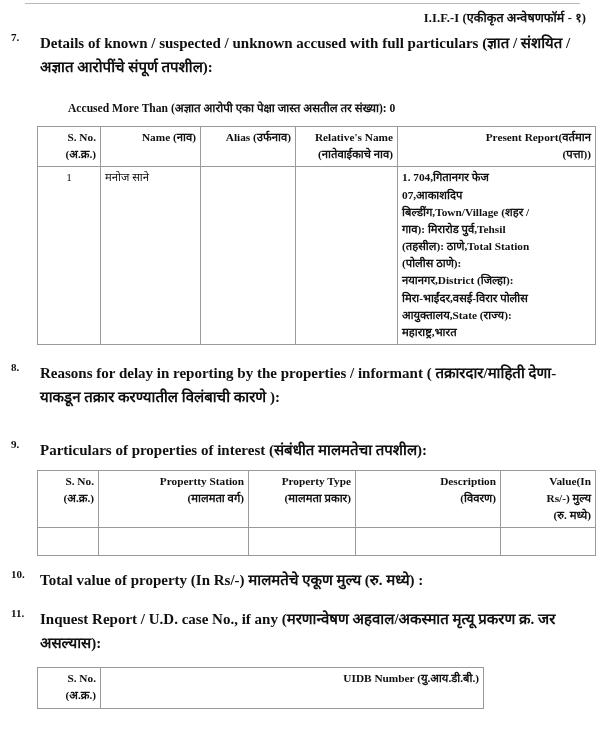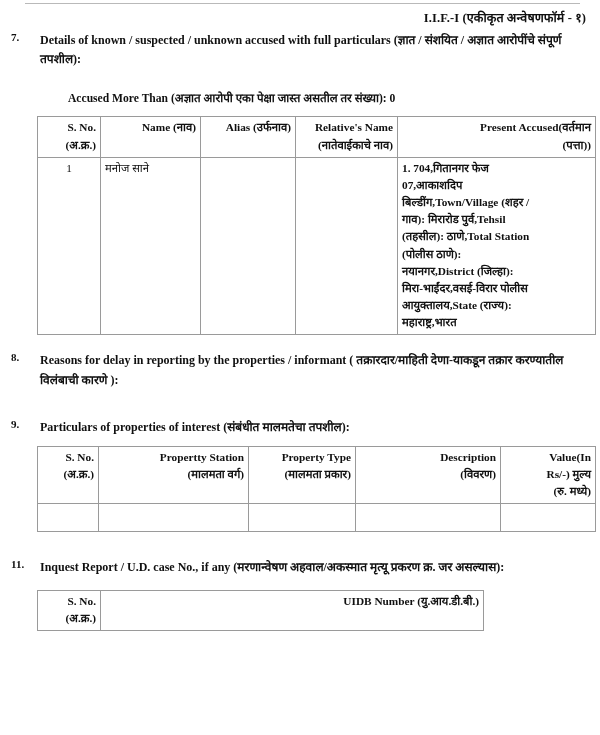--- a/index.html
+++ b/index.html
@@ -61,21 +61,21 @@
     margin: 0 0 0 0;
   }
   .sec-num {
     position: absolute;
     left: 11px;
     top: 0px;
     font-size: 11px;
     font-weight: bold;
   }
   .sec-body {
-    font-size: 12px;
+    font-size: 15px;
     font-weight: bold;
     line-height: 1.62;
     padding-right: 16px;
   }
 
   .subline {
     padding-left: 40px;
     font-size: 11.6px;
     font-weight: bold;
     line-height: 1.6;
@@ -150,21 +150,21 @@
             <span>S. No.</span><br>
             <span>(अ.क्र.)</span>
           </th>
           <th>Name (नाव)</th>
           <th>Alias (उर्फनाव)</th>
           <th>
             <span>Relative's Name</span><br>
             <span>(नातेवाईकाचे नाव)</span>
           </th>
           <th>
-            <span>Present Accused(वर्तमान</span><br>
+            <span>Present Report(वर्तमान</span><br>
             <span>(पत्ता))</span>
           </th>
         </tr>
       </thead>
       <tbody>
         <tr>
           <td class="center">1</td>
           <td>मनोज साने</td>
           <td></td>
           <td></td>
@@ -239,20 +239,24 @@
           <td></td>
           <td></td>
           <td></td>
           <td></td>
         </tr>
       </tbody>
     </table>
 
     <div class="spacer-12"></div>
 
+    <div class="sec">
+      <span class="sec-num">10.</span>
+      <div class="sec-body">Total value of property (In Rs/-) मालमतेचे एकूण मुल्य (रु. मध्ये) :</div>
+    </div>
 
     <div class="spacer-14"></div>
 
     <div class="sec">
       <span class="sec-num">11.</span>
       <div class="sec-body">Inquest Report / U.D. case No., if any (मरणान्वेषण अहवाल/अकस्मात मृत्यू प्रकरण क्र. जर असल्यास):</div>
     </div>
 
     <div class="spacer-12"></div>
 

